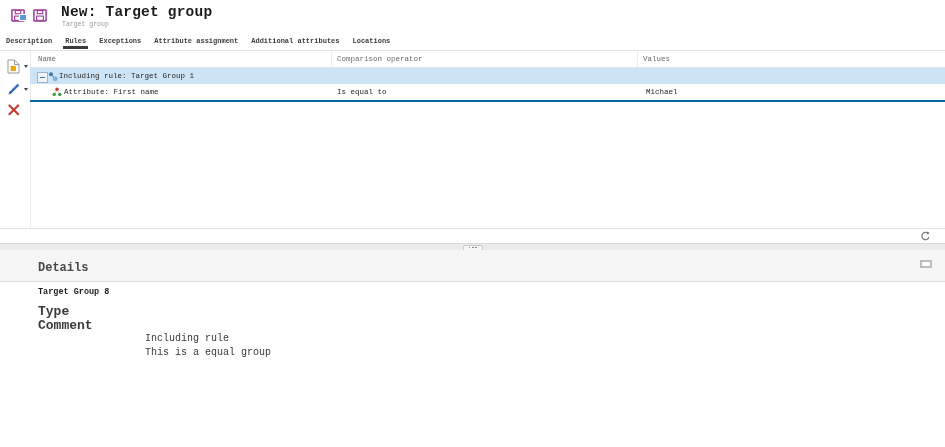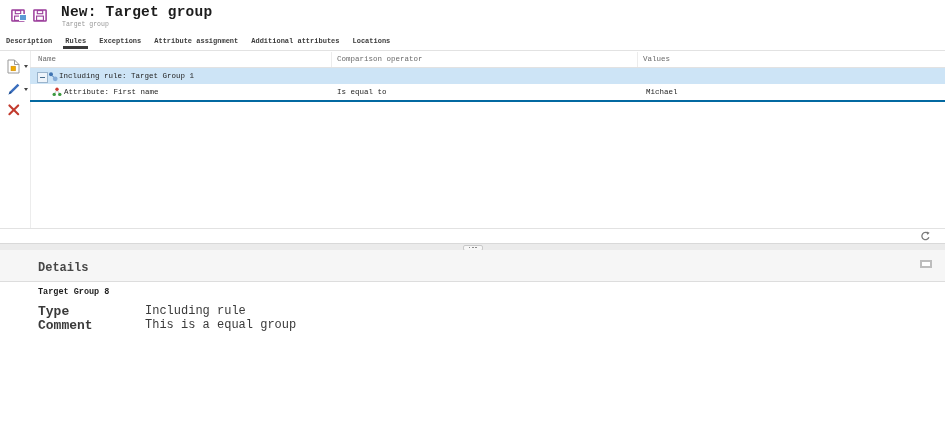--- a/index.html
+++ b/index.html
@@ -46,21 +46,21 @@
   .grip .dots{width:8px;height:1.5px;
         background:repeating-linear-gradient(90deg,#8b8b8b 0 1.5px,transparent 1.5px 3.2px);}
 
   
   .details-hdr{position:absolute;left:0;top:250px;width:945px;height:31px;background:#f6f6f6;
                border-bottom:1px solid #ddd;}
   .details-title{position:absolute;left:38px;top:11px;font-size:12px;font-weight:bold;color:#474747;}
   .panel-icon{position:absolute;left:920px;top:10px;width:12px;height:8px;border:2px solid #bdbdbd;background:#fff;}
   .dg-title{left:38px;top:287px;font-size:8.5px;font-weight:bold;color:#1f1f1f;}
   .field-label{position:absolute;left:38px;font-size:13px;font-weight:bold;color:#3a3a3a;}
-  .field-value{position:absolute;left:145px;font-size:12px;color:#3a3a3a;}
+  .field-value{position:absolute;left:145px;font-size:10px;color:#3a3a3a;margin-top:29px;}
 </style>
 </head>
 <body>
 
 <div class="screen">
 
   <button class="icon-btn" style="left:11px;top:8px;">
     <span style="position:relative;display:block;width:14px;height:13px;">
       <svg width="14" height="13" viewBox="0 0 14 13">
         <rect x="0.9" y="0.9" width="12.2" height="11.2" fill="none" stroke="#9b3d9b" stroke-width="1.5" rx="0.5"></rect>

